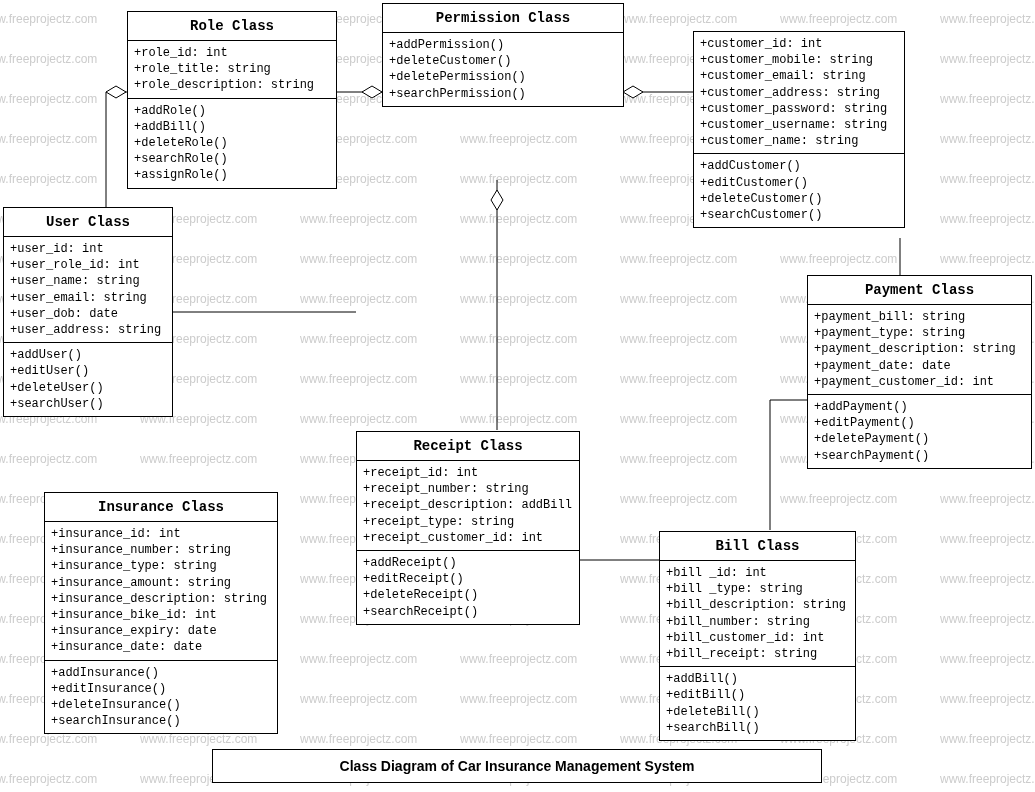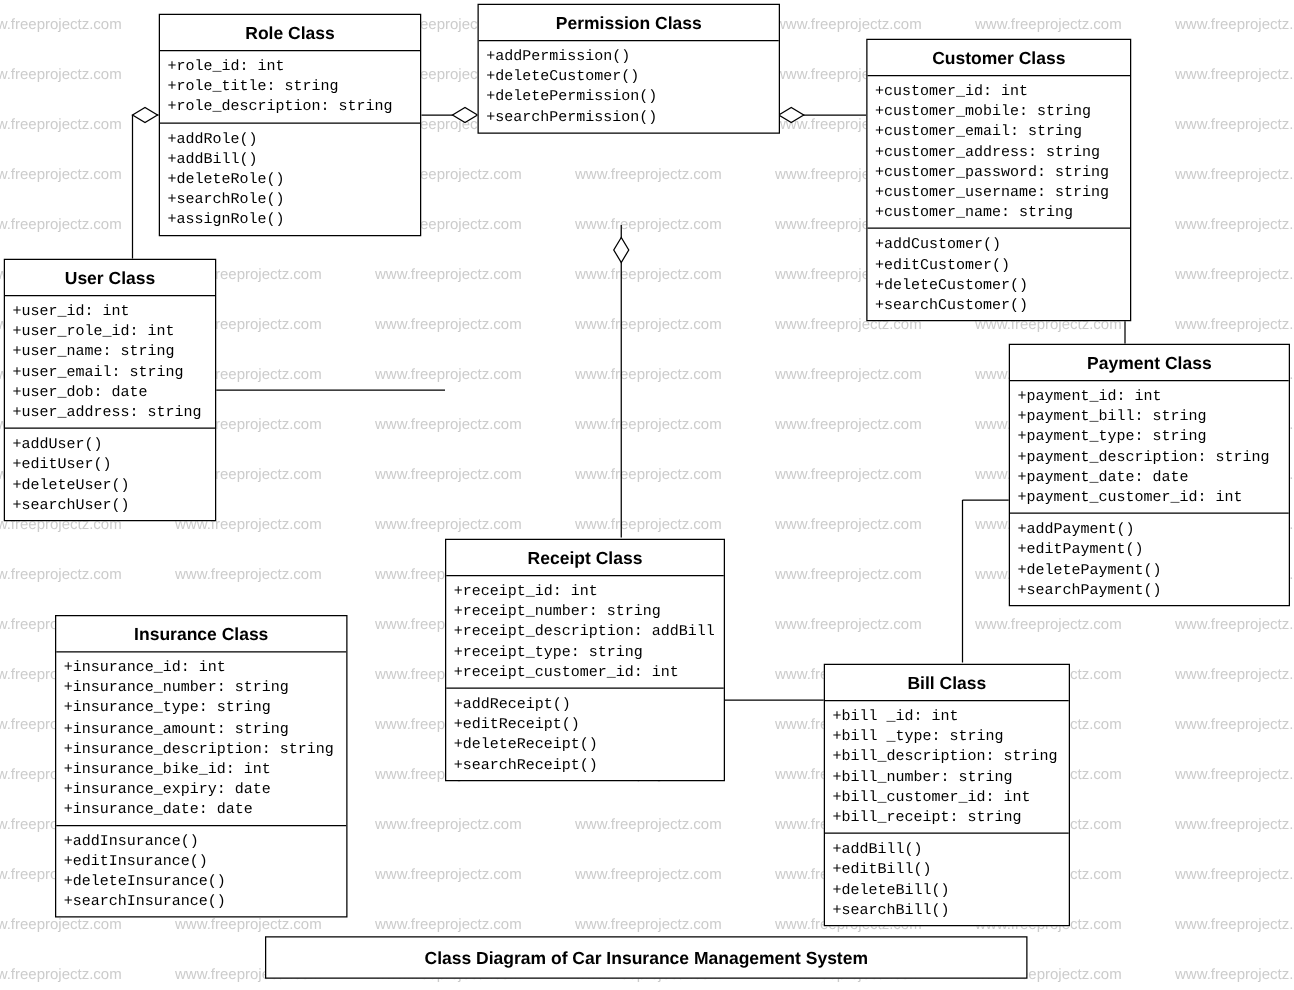--- a/index.html
+++ b/index.html
@@ -32,20 +32,21 @@
     font-size: 12px;
     font-family: Verdana, sans-serif;
     z-index: 2;
   }
   .class-title {
     font-weight: bold;
     text-align: center;
     padding: 6px 8px;
     border-bottom: 1px solid #000;
     font-size: 14px;
+    font-family: Liberation Mono, monospace;
   }
   .class-section {
     padding: 4px 6px;
     border-bottom: 1px solid #000;
     line-height: 1.35;
     font-family: "Courier New", monospace;
     font-size: 12px;
   }
   .class-section:last-child {
     border-bottom: none;
@@ -262,21 +263,20 @@
   <div class="class-title">Permission Class</div>
   <div class="class-section">
       <div>+addPermission()</div>
       <div>+deleteCustomer()</div>
       <div>+deletePermission()</div>
       <div>+searchPermission()</div>
     </div>
 </div>
 
 <div class="class-box" style="left:693px; top:31px; width:210px;">
-  <div class="class-title">Customer Class</div>
   <div class="class-section">
       <div>+customer_id: int</div>
       <div>+customer_mobile: string</div>
       <div>+customer_email: string</div>
       <div>+customer_address: string</div>
       <div>+customer_password: string</div>
       <div>+customer_username: string</div>
       <div>+customer_name: string</div>
     </div>
   <div class="class-section">
@@ -301,21 +301,20 @@
       <div>+addUser()</div>
       <div>+editUser()</div>
       <div>+deleteUser()</div>
       <div>+searchUser()</div>
     </div>
 </div>
 
 <div class="class-box" style="left:807px; top:275px; width:223px;">
   <div class="class-title">Payment Class</div>
   <div class="class-section">
-      <div>+payment_id: int</div>
       <div>+payment_bill: string</div>
       <div>+payment_type: string</div>
       <div>+payment_description: string</div>
       <div>+payment_date: date</div>
       <div>+payment_customer_id: int</div>
     </div>
   <div class="class-section">
       <div>+addPayment()</div>
       <div>+editPayment()</div>
       <div>+deletePayment()</div>

